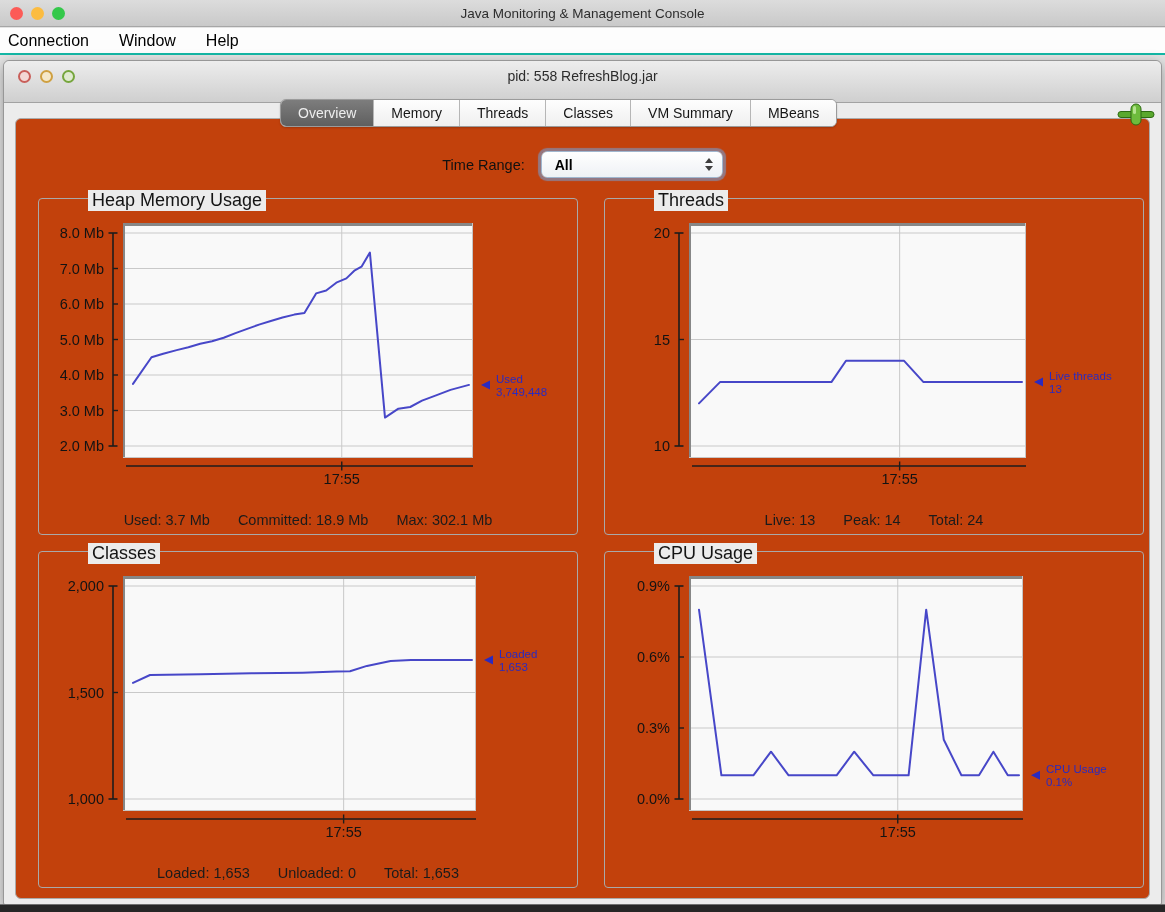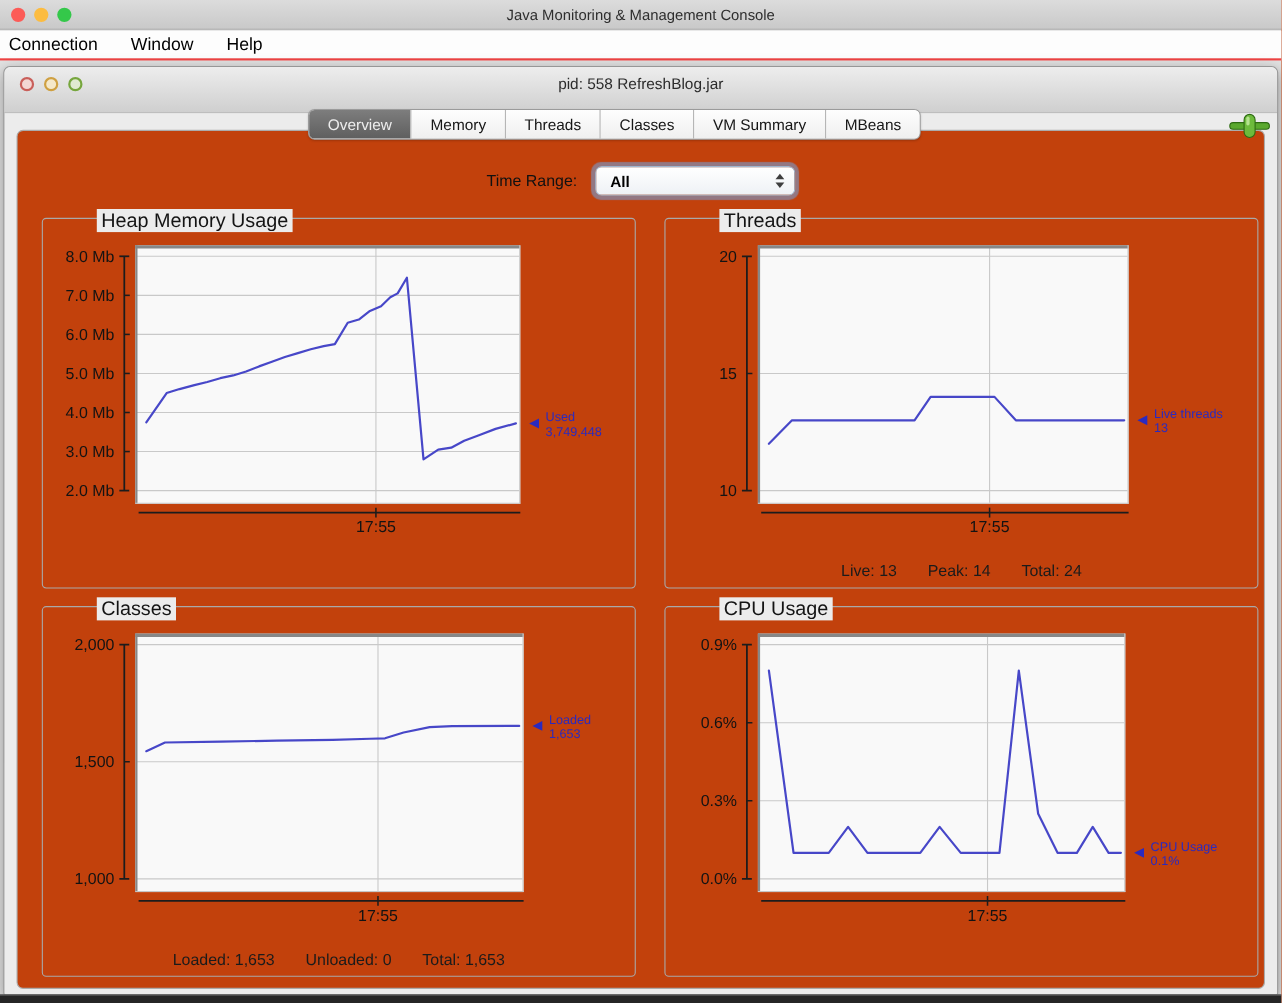--- a/index.html
+++ b/index.html
@@ -15,21 +15,21 @@
   .light.red    { background:#fc5b57; }
   .light.yellow { background:#fcbc40; }
   .light.green  { background:#34c84a; }
   .lights.hollow .light { background:#ececec; border-width:2px; border-style:solid; }
   .lights.hollow .light.red    { border-color:#c95f5a; background:#f3d7d4; }
   .lights.hollow .light.yellow { border-color:#cfa041; background:#f5e8c9; }
   .lights.hollow .light.green  { border-color:#76a63d; background:#e0ead0; }
 
   
   .menubar { position:absolute; left:0; top:28px; width:1165px; height:27px;
-    background:#fdfdfd; border-bottom:2px solid #ef4444; display:flex; align-items:center; }
+    background:#fdfdfd; border-bottom:2px solid #14b8a6; display:flex; align-items:center; }
   .menu-item { font-size:16px; color:#000; padding:0 15px; }
   .menu-item:first-child { padding-left:8px; }
 
   
   .frame { position:absolute; left:3px; top:60px; width:1159px; height:845px;
     background:#ececec; border:1px solid #979797; border-radius:6px 6px 2px 2px;
     box-shadow:0 4px 14px rgba(0,0,0,0.35); }
   .frame-titlebar { position:absolute; left:0; top:0; right:0; height:42px;
     background:linear-gradient(#ededed,#cfcfcf); border-bottom:1px solid #a2a2a2;
     border-radius:6px 6px 0 0; }
@@ -164,20 +164,25 @@
           <line x1="74" y1="211.5" x2="79" y2="211.5" stroke="#1c1c1c" stroke-width="1.4"></line>
           <text x="65" y="216.5" text-anchor="end" font-size="14.5" fill="#131313">3.0 Mb</text>
           <text x="65" y="252" text-anchor="end" font-size="14.5" fill="#131313">2.0 Mb</text>
           <line x1="87" y1="267" x2="434" y2="267" stroke="#1c1c1c" stroke-width="1.6"></line>
           <line x1="302.75" y1="262.5" x2="302.75" y2="271.5" stroke="#1c1c1c" stroke-width="1.4"></line>
           <text x="302.75" y="285" text-anchor="middle" font-size="14.5" fill="#131313">17:55</text>
           <polygon points="451,181.44 451,190.44 442,185.94" fill="#2a2ac0"></polygon>
           <text x="457" y="183.94" font-size="11.5" fill="#2a2ac0">Used</text>
           <text x="457" y="196.94" font-size="11.5" fill="#2a2ac0">3,749,448</text>
         </svg>
+      <div class="stats">
+          <span>Used: 3.7 Mb</span>
+          <span>Committed: 18.9 Mb</span>
+          <span>Max: 302.1 Mb</span>
+        </div>
     </div>
 
     <div class="chart-group" style="left: 588px; top: 79px;">
       <span class="group-title">Threads</span>
       <svg class="chart-svg" width="540" height="300" viewBox="0 0 540 300">
           <rect x="84" y="24" width="337" height="235" fill="#f9f9f9"></rect>
           <line x1="85" y1="34" x2="420" y2="34" stroke="#c9c9c9" stroke-width="1"></line>
           <line x1="85" y1="140.5" x2="420" y2="140.5" stroke="#c9c9c9" stroke-width="1"></line>
           <line x1="85" y1="247" x2="420" y2="247" stroke="#c9c9c9" stroke-width="1"></line>
           <line x1="294.625" y1="25" x2="294.625" y2="258" stroke="#c9c9c9" stroke-width="1"></line>

